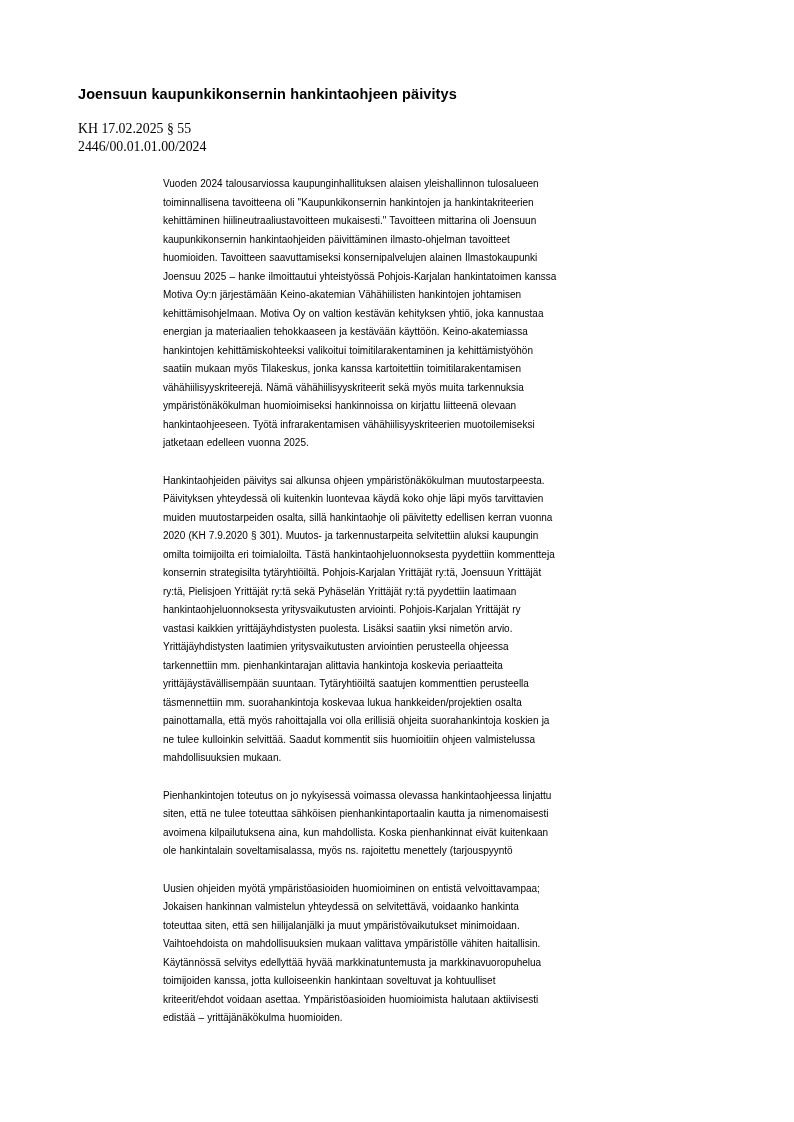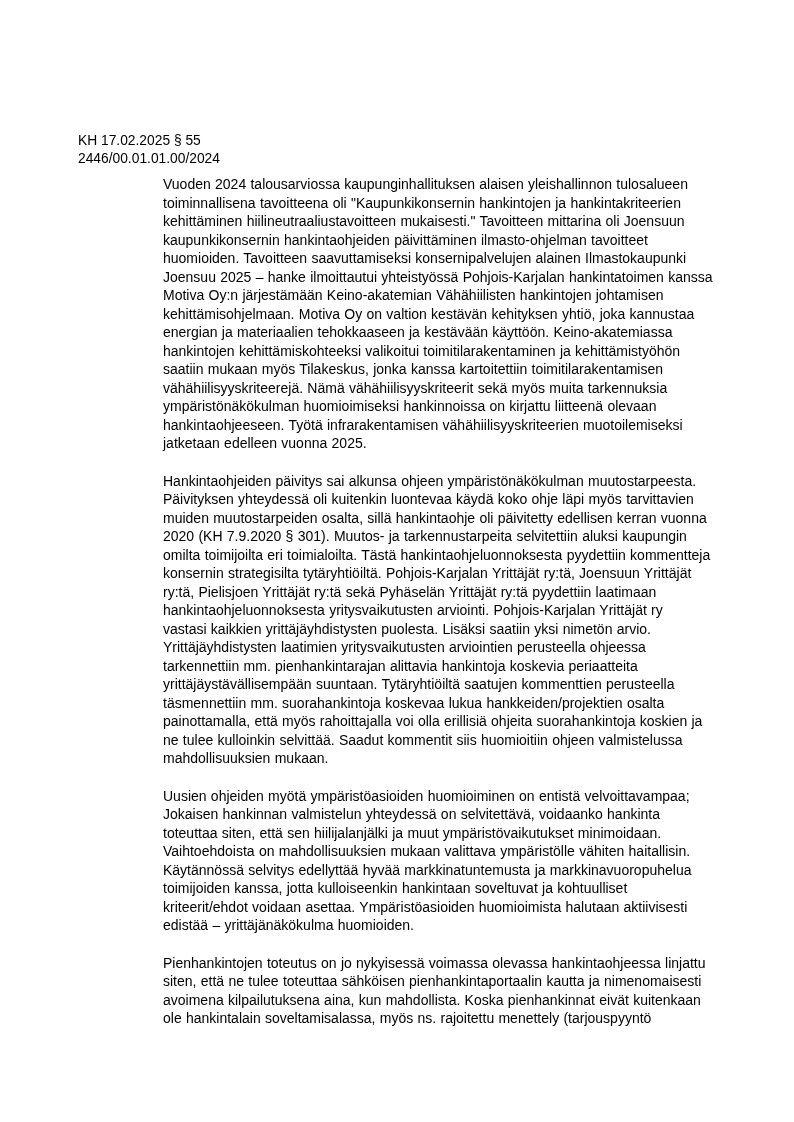--- a/index.html
+++ b/index.html
@@ -24,43 +24,45 @@
     left: 78px;
     top: 86px;
     font-size: 14.5px;
     font-weight: 700;
     letter-spacing: 0.1px;
     white-space: nowrap;
   }
   .doc-meta {
     position: absolute;
     left: 78px;
-    top: 132px;
+    top: 120px;
     font-size: 13.8px;
     line-height: 17.5px;
     white-space: nowrap;
+    font-family: Liberation Serif, serif;
   }
   .doc-content {
     position: absolute;
     left: 163px;
     top: 175px;
     width: 625px;
-    font-size: 14px;
+    font-size: 10px;
     line-height: 18.5px;
     word-spacing: 0.4px;
   }
   .para {
     white-space: pre-line;
     margin: 0 0 19px 0;
   }
 </style>
 </head>
 <body>
 
 <div class="page">
+  <h1 class="doc-title">Joensuun kaupunkikonsernin hankintaohjeen päivitys</h1>
 
   <div class="doc-meta">
     <div>KH 17.02.2025 § 55</div>
     <div>2446/00.01.01.00/2024</div>
   </div>
 
   <div class="doc-content">
     <p class="para">Vuoden 2024 talousarviossa kaupunginhallituksen alaisen yleishallinnon tulosalueen
 toiminnallisena tavoitteena oli "Kaupunkikonsernin hankintojen ja hankintakriteerien
 kehittäminen hiilineutraaliustavoitteen mukaisesti." Tavoitteen mittarina oli Joensuun
@@ -85,26 +87,26 @@
 ry:tä, Pielisjoen Yrittäjät ry:tä sekä Pyhäselän Yrittäjät ry:tä pyydettiin laatimaan
 hankintaohjeluonnoksesta yritysvaikutusten arviointi. Pohjois-Karjalan Yrittäjät ry
 vastasi kaikkien yrittäjäyhdistysten puolesta. Lisäksi saatiin yksi nimetön arvio.
 Yrittäjäyhdistysten laatimien yritysvaikutusten arviointien perusteella ohjeessa
 tarkennettiin mm. pienhankintarajan alittavia hankintoja koskevia periaatteita
 yrittäjäystävällisempään suuntaan. Tytäryhtiöiltä saatujen kommenttien perusteella
 täsmennettiin mm. suorahankintoja koskevaa lukua hankkeiden/projektien osalta
 painottamalla, että myös rahoittajalla voi olla erillisiä ohjeita suorahankintoja koskien ja
 ne tulee kulloinkin selvittää. Saadut kommentit siis huomioitiin ohjeen valmistelussa
 mahdollisuuksien mukaan.</p>
+    <p class="para">Pienhankintojen toteutus on jo nykyisessä voimassa olevassa hankintaohjeessa linjattu
+siten, että ne tulee toteuttaa sähköisen pienhankintaportaalin kautta ja nimenomaisesti
+avoimena kilpailutuksena aina, kun mahdollista. Koska pienhankinnat eivät kuitenkaan
+ole hankintalain soveltamisalassa, myös ns. rajoitettu menettely (tarjouspyyntö</p>
     <p class="para">Uusien ohjeiden myötä ympäristöasioiden huomioiminen on entistä velvoittavampaa;
 Jokaisen hankinnan valmistelun yhteydessä on selvitettävä, voidaanko hankinta
 toteuttaa siten, että sen hiilijalanjälki ja muut ympäristövaikutukset minimoidaan.
 Vaihtoehdoista on mahdollisuuksien mukaan valittava ympäristölle vähiten haitallisin.
 Käytännössä selvitys edellyttää hyvää markkinatuntemusta ja markkinavuoropuhelua
 toimijoiden kanssa, jotta kulloiseenkin hankintaan soveltuvat ja kohtuulliset
 kriteerit/ehdot voidaan asettaa. Ympäristöasioiden huomioimista halutaan aktiivisesti
 edistää – yrittäjänäkökulma huomioiden.</p>
-    <p class="para">Pienhankintojen toteutus on jo nykyisessä voimassa olevassa hankintaohjeessa linjattu
-siten, että ne tulee toteuttaa sähköisen pienhankintaportaalin kautta ja nimenomaisesti
-avoimena kilpailutuksena aina, kun mahdollista. Koska pienhankinnat eivät kuitenkaan
-ole hankintalain soveltamisalassa, myös ns. rajoitettu menettely (tarjouspyyntö</p>
   </div>
 </div>
 
 </body></html>

